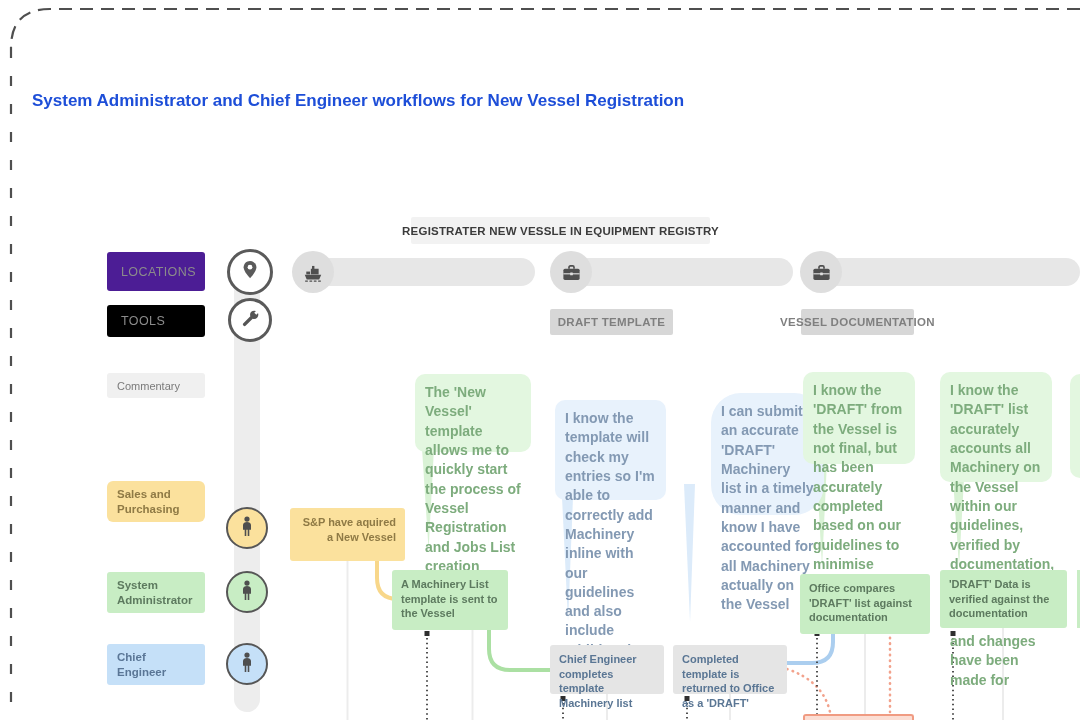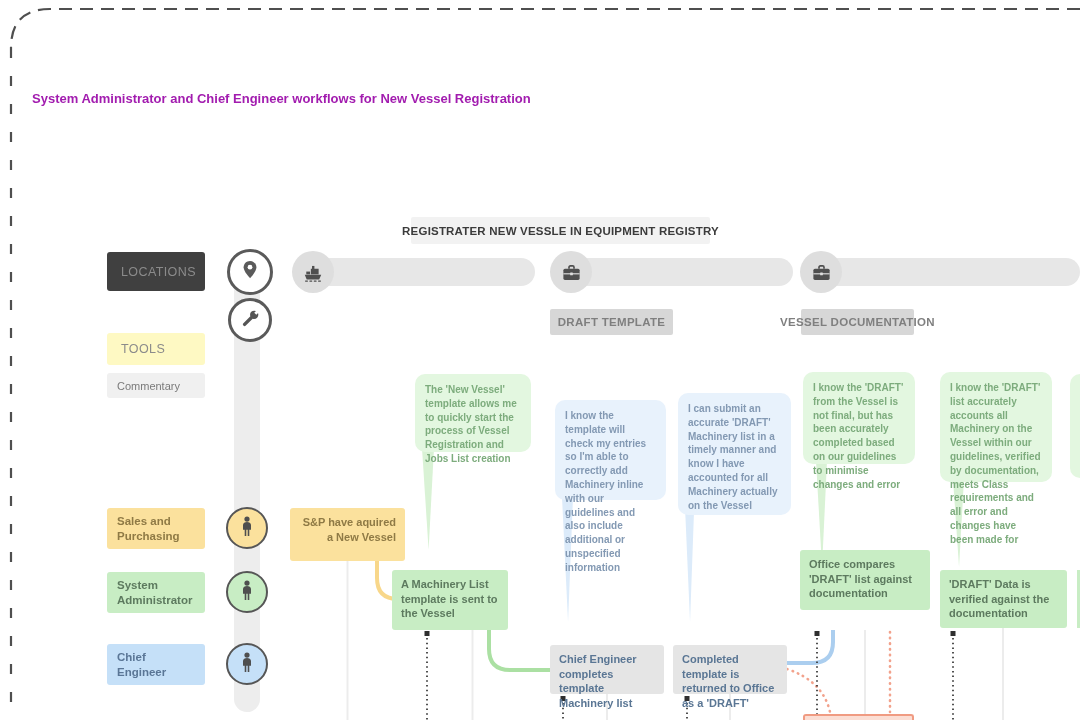--- a/index.html
+++ b/index.html
@@ -8,21 +8,21 @@
     font-family:"Liberation Sans", sans-serif;
   }
   .abs{position:absolute;}
   svg.overlay{position:absolute;left:0;top:0;pointer-events:none;}
 
   
   .title{left:32px;top:24px;font-size:27px;color:#3a3a3a;white-space:nowrap;}
   .title .bold{font-weight:700;}
   .title .semi{font-weight:600;}
   .title .light{font-weight:300;color:#9a9a9a;}
-  .subtitle{left:32px;top:91px;font-size:13px;font-weight:600;color:#a21caf;white-space:nowrap;}
+  .subtitle{left:32px;top:91px;font-size:17px;font-weight:600;color:#1d4ed8;white-space:nowrap;}
   .descr{left:32px;top:121px;width:378px;font-size:12.5px;line-height:1.37;color:#2e2e2e;font-weight:500;}
 
   
   .banner{left:411px;top:217px;width:299px;height:27px;background:#f2f2f2;border-radius:2px;
     display:flex;align-items:center;justify-content:center;
     font-size:11.5px;font-weight:700;color:#3b3b3b;letter-spacing:.2px;white-space:nowrap;}
 
   
   .lanebox{border-radius:3px;display:flex;align-items:center;padding-left:14px;box-sizing:border-box;
     font-size:12.5px;color:#8b8b8b;letter-spacing:.4px;}
@@ -41,21 +41,21 @@
   .pillicon{top:251px;width:42px;height:42px;border-radius:50%;background:#dedede;
     display:flex;align-items:center;justify-content:center;}
 
   
   .stage{top:309px;height:26px;background:#d7d7d7;border-radius:2px;
     display:flex;align-items:center;justify-content:center;
     font-size:11.5px;font-weight:600;color:#7f7f7f;letter-spacing:.3px;white-space:nowrap;}
 
   
   .comment{border-radius:10px;padding:9px 10px;box-sizing:border-box;
-    font-size:10px;line-height:1.38;font-weight:600;}
+    font-size:14px;line-height:1.38;font-weight:600;}
   .c-green{background:#e3f7e0;color:#7dac7d;}
   .c-blue{background:#e8f2fc;color:#8399b3;}
   .tail{clip-path:polygon(0 0,100% 0,55% 100%);}
 
   
   .step{border-radius:3px;padding:7px 9px;box-sizing:border-box;
     font-size:11px;font-weight:700;line-height:1.32;}
   .s-yellow{background:#fbe19d;color:#8f7a45;}
   .s-green{background:#c8edc4;color:#5d7a5f;}
   .s-blue{background:#e5e5e5;color:#5a7694;}
@@ -132,25 +132,25 @@
     <span>
       <svg width="25" height="25" viewBox="0 0 24 24">
           <g transform="rotate(45 12 12)">
             <path fill="#555" d="M12 3a4 4 0 0 0-4 4c0 1.6 1 3 2.4 3.6V20a1.6 1.6 0 1 0 3.2 0v-9.4A4 4 0 0 0 16 7a4 4 0 0 0-4-4z"></path>
             <rect x="10.6" y="2.1" width="2.8" height="3.4" fill="#fff"></rect>
           </g>
         </svg>
     </span>
   </div>
 
-  <div class="abs lanebox" style="left:107px;top:252px;width:98px;height:39px;background:#404040;">LOCATIONS</div>
-  <div class="abs lanebox" style="left:107px;top:305px;width:98px;height:32px;background:#fef9c3;margin-top:28px;">TOOLS</div>
+  <div class="abs lanebox" style="left:107px;top:252px;width:98px;height:39px;background:#4c1d95;">LOCATIONS</div>
+  <div class="abs lanebox" style="left:107px;top:305px;width:98px;height:32px;background:#000000;">TOOLS</div>
   <div class="abs lanebox" style="left:107px;top:373px;width:98px;height:25px;background:#f0f0f0;font-size:11px;color:#7a7a7a;letter-spacing:0;padding-left:10px;">Commentary</div>
 
-  <div class="abs rolebox" style="left:107px;top:508px;width:98px;height:41px;background:#fbe19d;color:#8f7a45;">Sales and Purchasing</div>
+  <div class="abs rolebox" style="left:107px;top:481px;width:98px;height:41px;background:#fbe19d;color:#8f7a45;border-radius:6px;">Sales and Purchasing</div>
   <div class="abs rolebox" style="left:107px;top:572px;width:98px;height:41px;background:#c8edc4;color:#5d7a5f;">System Administrator</div>
   <div class="abs rolebox" style="left:107px;top:644px;width:98px;height:41px;background:#c5e0f8;color:#5a7696;">Chief Engineer</div>
 
   <div class="abs personcircle" style="left:226px;top:507px;width:42px;height:42px;background:#fbe19d;">
     <span><svg width="24" height="24" viewBox="0 0 24 24">
           <circle cx="12" cy="5.1" r="2.6" fill="#4f4f4f"></circle>
           <path fill="#4f4f4f" d="M12 8.1c-2.1 0-4 1-4 3v4.6h1.7V22h1.6v-6.3h1.4V22h1.6v-6.3H16v-4.6c0-2-1.9-3-4-3z"></path>
         </svg></span>
   </div>
   <div class="abs personcircle" style="left:226px;top:571px;width:42px;height:42px;background:#c8edc4;">
@@ -198,28 +198,28 @@
         <rect x="4.2" y="12.7" width="15.6" height="1.1" fill="#dedede"></rect>
         <rect x="10.7" y="11.9" width="2.6" height="2.7" rx=".5" fill="#dedede"></rect>
       </svg>
   </div>
 
   <div class="abs stage" style="left:550px;width:123px;">DRAFT TEMPLATE</div>
   <div class="abs stage" style="left:801px;width:113px;">VESSEL DOCUMENTATION</div>
 
   <div class="abs comment c-green" style="left:415px;top:374px;width:116px;height:78px;">The 'New Vessel' template allows me to quickly start the process of Vessel Registration and Jobs List creation</div>
   <div class="abs comment c-blue" style="left:555px;top:400px;width:111px;height:100px;">I know the template will check my entries so I'm able to correctly add Machinery inline with our guidelines and also include additional or unspecified information</div>
-  <div class="abs comment c-blue" style="left:678px;top:393px;width:113px;height:122px;">I can submit an accurate 'DRAFT' Machinery list in a timely manner and know I have accounted for all Machinery actually on the Vessel</div>
+  <div class="abs comment c-blue" style="left:711px;top:393px;width:113px;height:122px;border-radius:30px;">I can submit an accurate 'DRAFT' Machinery list in a timely manner and know I have accounted for all Machinery actually on the Vessel</div>
   <div class="abs comment c-green" style="left:803px;top:372px;width:112px;height:92px;">I know the 'DRAFT' from the Vessel is not final, but has been accurately completed based on our guidelines to minimise changes and error</div>
   <div class="abs comment c-green" style="left:940px;top:372px;width:112px;height:110px;">I know the 'DRAFT' list accurately accounts all Machinery on the Vessel within our guidelines, verified by documentation, meets Class requirements and all error and changes have been made for</div>
   <div class="abs" style="left:1070px;top:374px;width:10px;height:104px;background:#e3f7e0;border-radius:10px 0 0 10px;"></div>
 
   <div class="abs step s-yellow" style="left:290px;top:508px;width:115px;height:53px;text-align:right;">S&amp;P have aquired a New Vessel</div>
   <div class="abs step s-green" style="left:392px;top:570px;width:116px;height:60px;">A Machinery List template is sent to the Vessel</div>
   <div class="abs step s-blue" style="left:550px;top:645px;width:114px;height:49px;">Chief Engineer completes template Machinery list</div>
   <div class="abs step s-blue" style="left:673px;top:645px;width:114px;height:49px;">Completed template is returned to Office as a 'DRAFT'</div>
-  <div class="abs step s-green" style="left:800px;top:550px;width:130px;height:60px;">Office compares 'DRAFT' list against documentation</div>
+  <div class="abs step s-green" style="left:800px;top:574px;width:130px;height:60px;">Office compares 'DRAFT' list against documentation</div>
   <div class="abs step s-green" style="left:940px;top:570px;width:127px;height:58px;">'DRAFT' Data is verified against the documentation</div>
   <div class="abs" style="left:1077px;top:570px;width:3px;height:58px;background:#c8edc4;"></div>
 
   <div class="abs salmonbox"></div>
 
 </div>
 
 </body></html>

